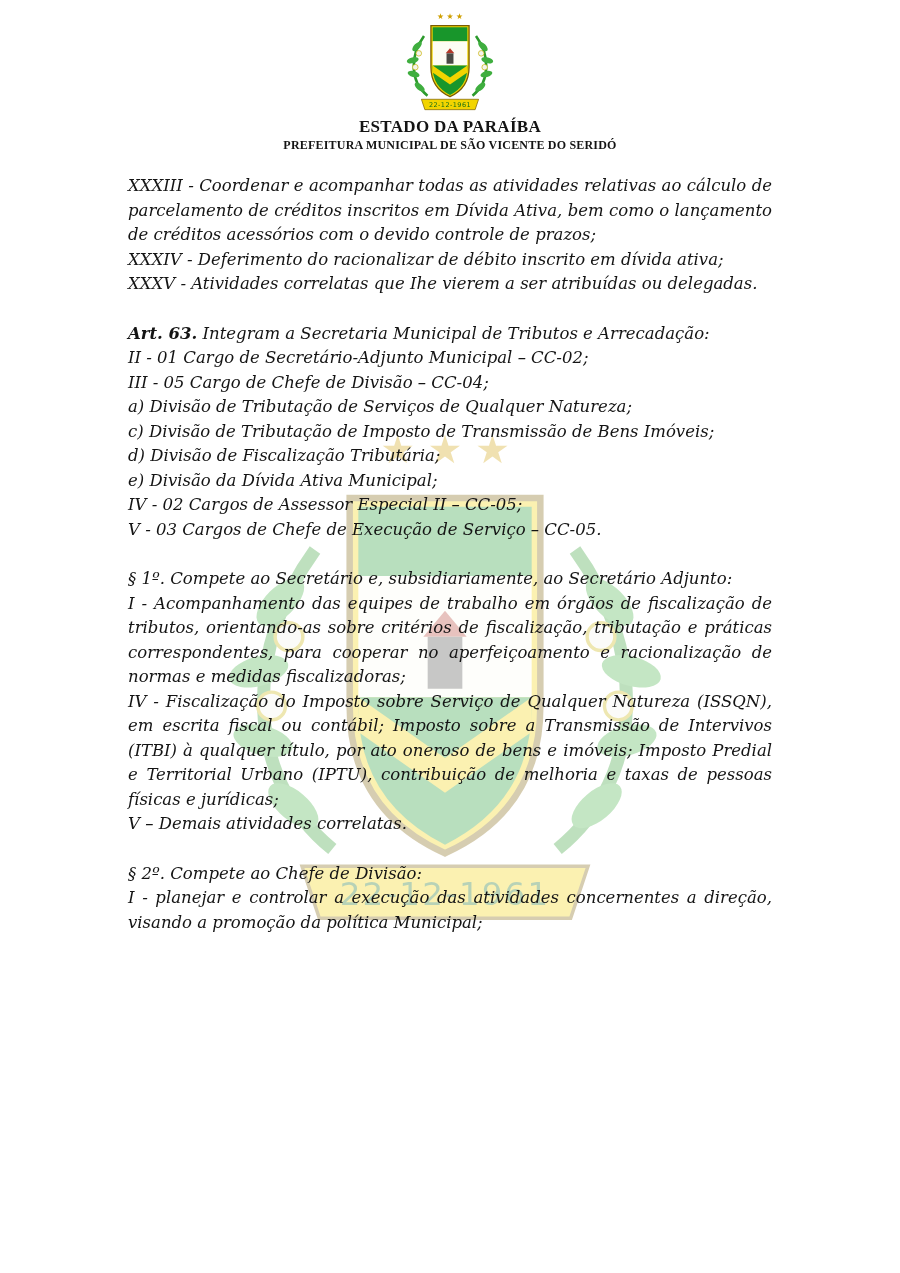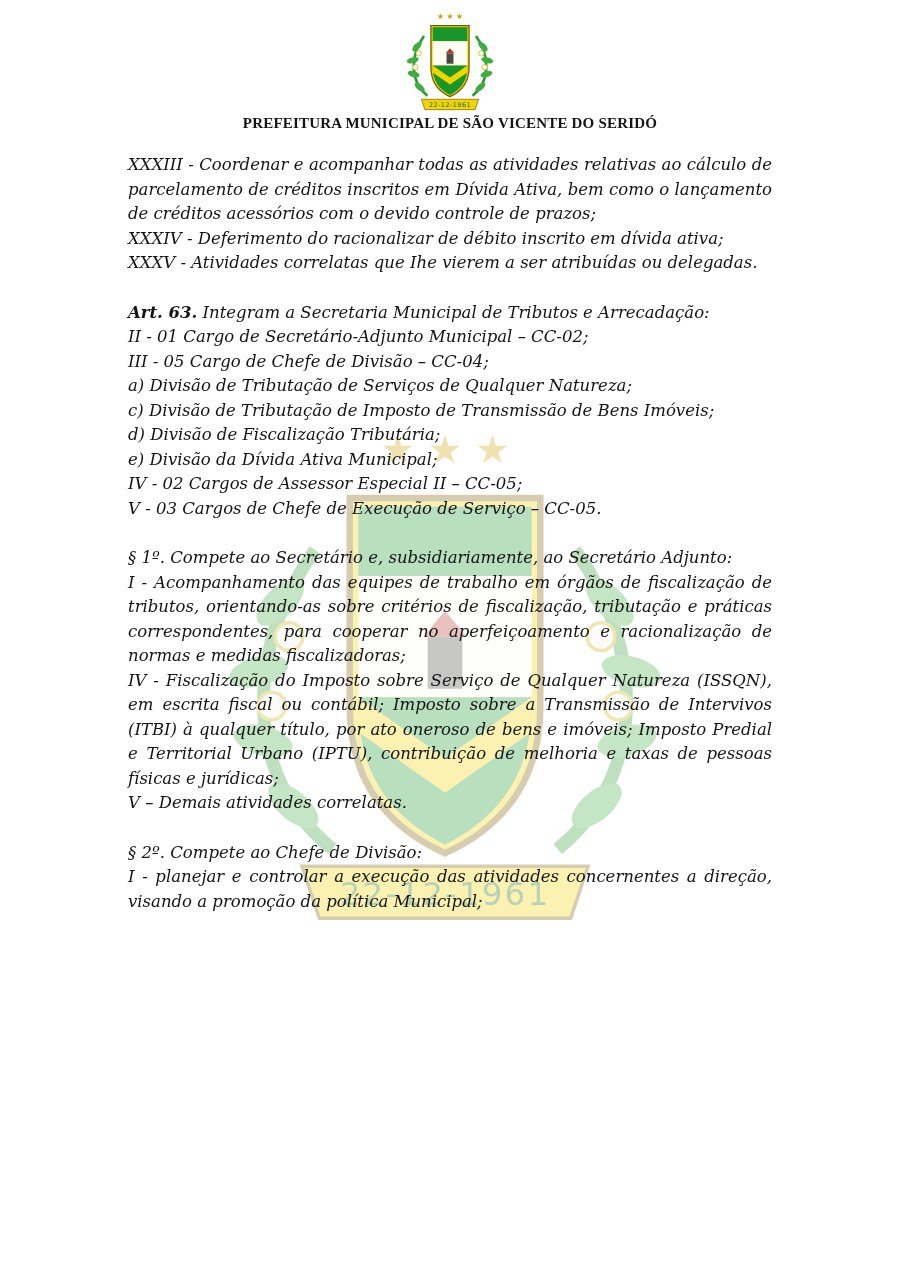--- a/index.html
+++ b/index.html
@@ -28,21 +28,21 @@
   .h1 {
     font-family: "Liberation Serif", serif;
     font-weight: bold;
     font-size: 17px;
     letter-spacing: 0.3px;
     margin-top: 3px;
   }
   .h2 {
     font-family: "Liberation Serif", serif;
     font-weight: bold;
-    font-size: 15px;
+    font-size: 12px;
     letter-spacing: 0.2px;
     margin-top: 1px;
   }
   .doc-body {
     position: relative;
     z-index: 2;
     padding: 21px 128px 0 128px;
     font-size: 16.5px;
     line-height: 24.5px;
     text-align: justify;
@@ -107,20 +107,21 @@
   <div class="watermark">
     <svg viewBox="0 0 120 120">
       <use href="#coat"></use>
     </svg>
   </div>
 
   <header class="doc-header">
     <svg class="emblem-svg" viewBox="0 0 120 120">
       <use href="#coat"></use>
     </svg>
+    <div class="h1">ESTADO DA PARAÍBA</div>
     <div class="h2">PREFEITURA MUNICIPAL DE SÃO VICENTE DO SERIDÓ</div>
   </header>
 
   <main class="doc-body">
     <p class="para">XXXIII - Coordenar e acompanhar todas as atividades relativas ao cálculo de parcelamento de créditos inscritos em Dívida Ativa, bem como o lançamento de créditos acessórios com o devido controle de prazos;</p>
     <p class="para">XXXIV - Deferimento do racionalizar de débito inscrito em dívida ativa;</p>
     <p class="para">XXXV - Atividades correlatas que Ihe vierem a ser atribuídas ou delegadas.</p>
 
     <p class="para gap"><b class="lead">Art. 63.</b><span> Integram a Secretaria Municipal de Tributos e Arrecadação:</span></p>
     <p class="para">II - 01 Cargo de Secretário-Adjunto Municipal – CC-02;</p>

